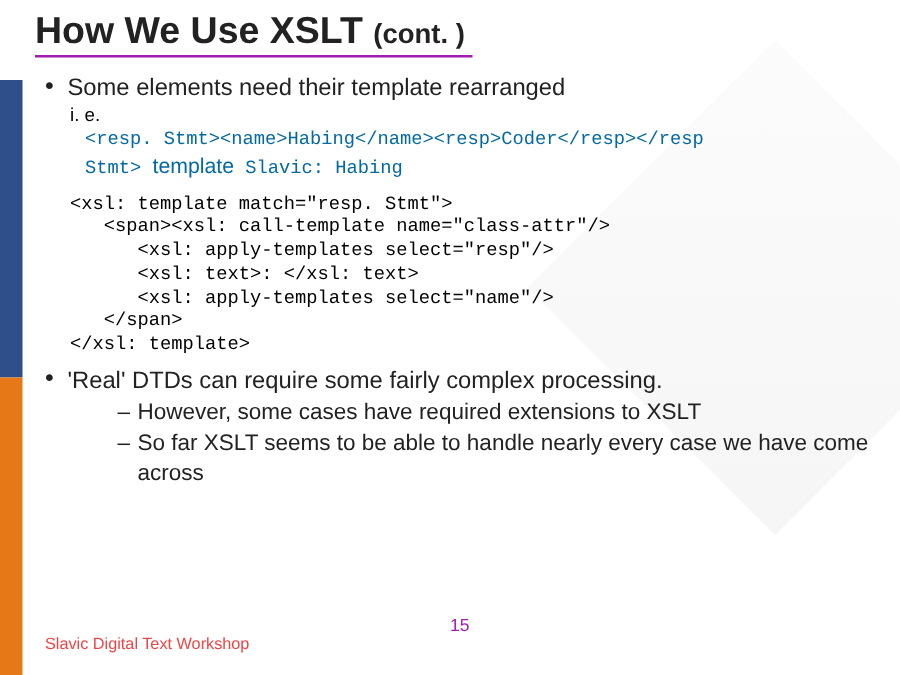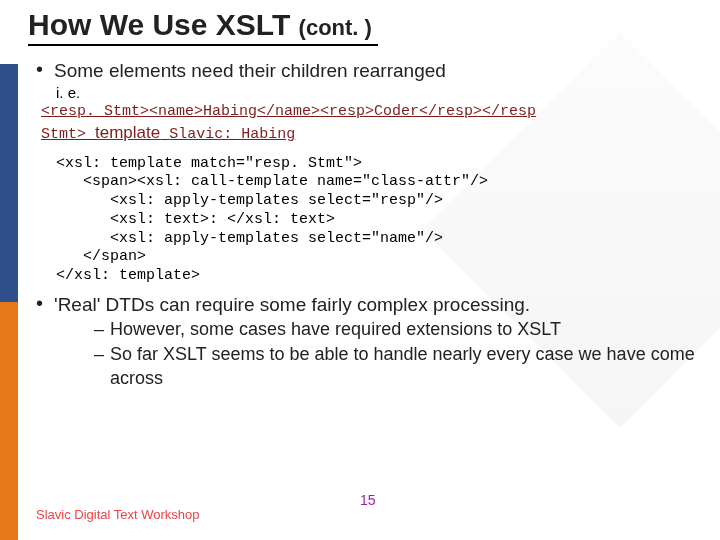--- a/index.html
+++ b/index.html
@@ -36,21 +36,21 @@
     left: 28px;
     top: 8px;
     right: 20px;
     z-index: 1;
   }
   h1 {
     font-family: Tahoma, sans-serif;
     font-size: 30px;
     font-weight: bold;
     color: #222;
-    border-bottom: 2px solid #000000;
+    border-bottom: 2px solid #a21caf;
     display: inline-block;
     padding-right: 6px;
     padding-bottom: 2px;
     margin-bottom: 10px;
   }
   h1 .sub { font-size: 22px; }
   ul.main { list-style: none; }
   li.bullet1 {
     font-size: 19px;
     color: #222;
@@ -80,26 +80,25 @@
     left: 0;
   }
   .ie {
     font-size: 15px;
     margin-left: 28px;
     margin-top: 0;
   }
   .codeblk {
     font-family: "Courier New", monospace;
     font-size: 15px;
-    margin-left: 13px;
+    margin-left: 40px;
     margin-top: 2px;
     line-height: 1.25;
-    color: #7f1d1d;
+    color: #0369a1;
     white-space: pre-wrap;
-    text-decoration: underline;
   }
   .becomes {
     font-family: Tahoma, sans-serif;
     font-size: 17px;
   }
   .xslblk {
     font-family: "Courier New", monospace;
     font-size: 15px;
     margin-left: 28px;
     margin-top: 10px;
@@ -134,21 +133,21 @@
 <div class="wedge"></div>
 
 <div class="content">
   <h1>
     <span>How We Use XSLT</span>
     <span class="sub">(cont. )</span>
   </h1>
 
   <ul class="main">
     <li class="bullet1">
-      <span class="text">Some elements need their children rearranged</span>
+      <span class="text">Some elements need their template rearranged</span>
     </li>
   </ul>
 
   <div class="ie">i. e.</div>
 
   <div class="codeblk"><span>&lt;resp. Stmt&gt;&lt;name&gt;Habing&lt;/name&gt;&lt;resp&gt;Coder&lt;/resp&gt;&lt;/resp
 Stmt&gt;</span> <span class="becomes">template</span> <span>Slavic: Habing</span></div>
 
   <div class="xslblk"><span>&lt;xsl: template match="resp. Stmt"&gt;</span>
 <span>   &lt;span&gt;&lt;xsl: call-template name="class-attr"/&gt;</span>

